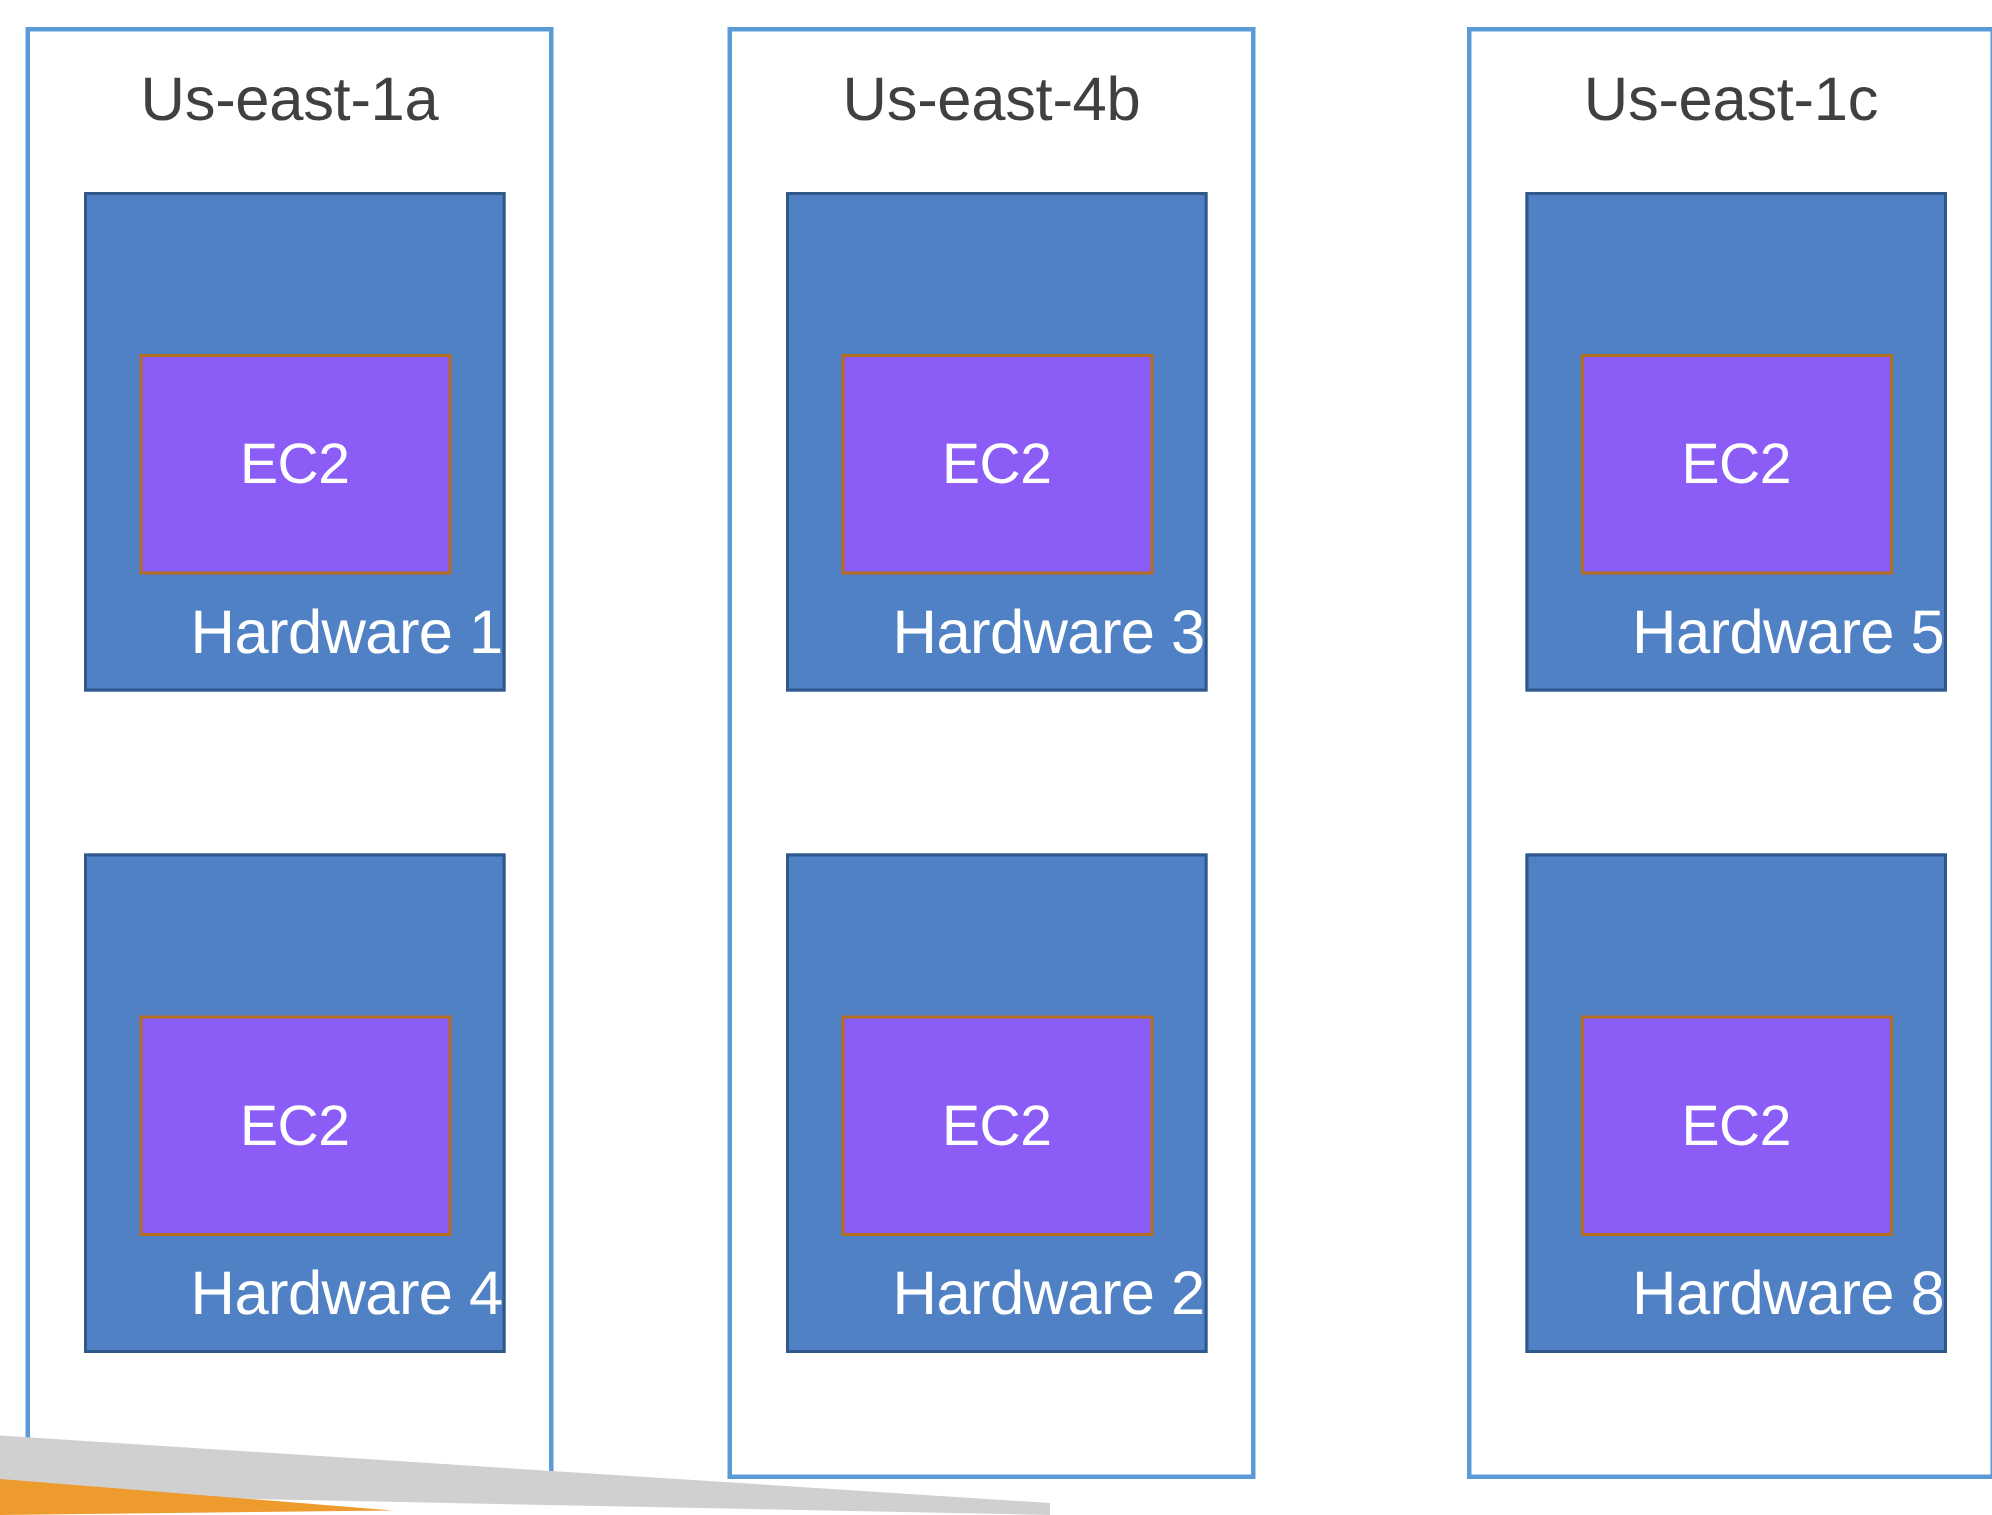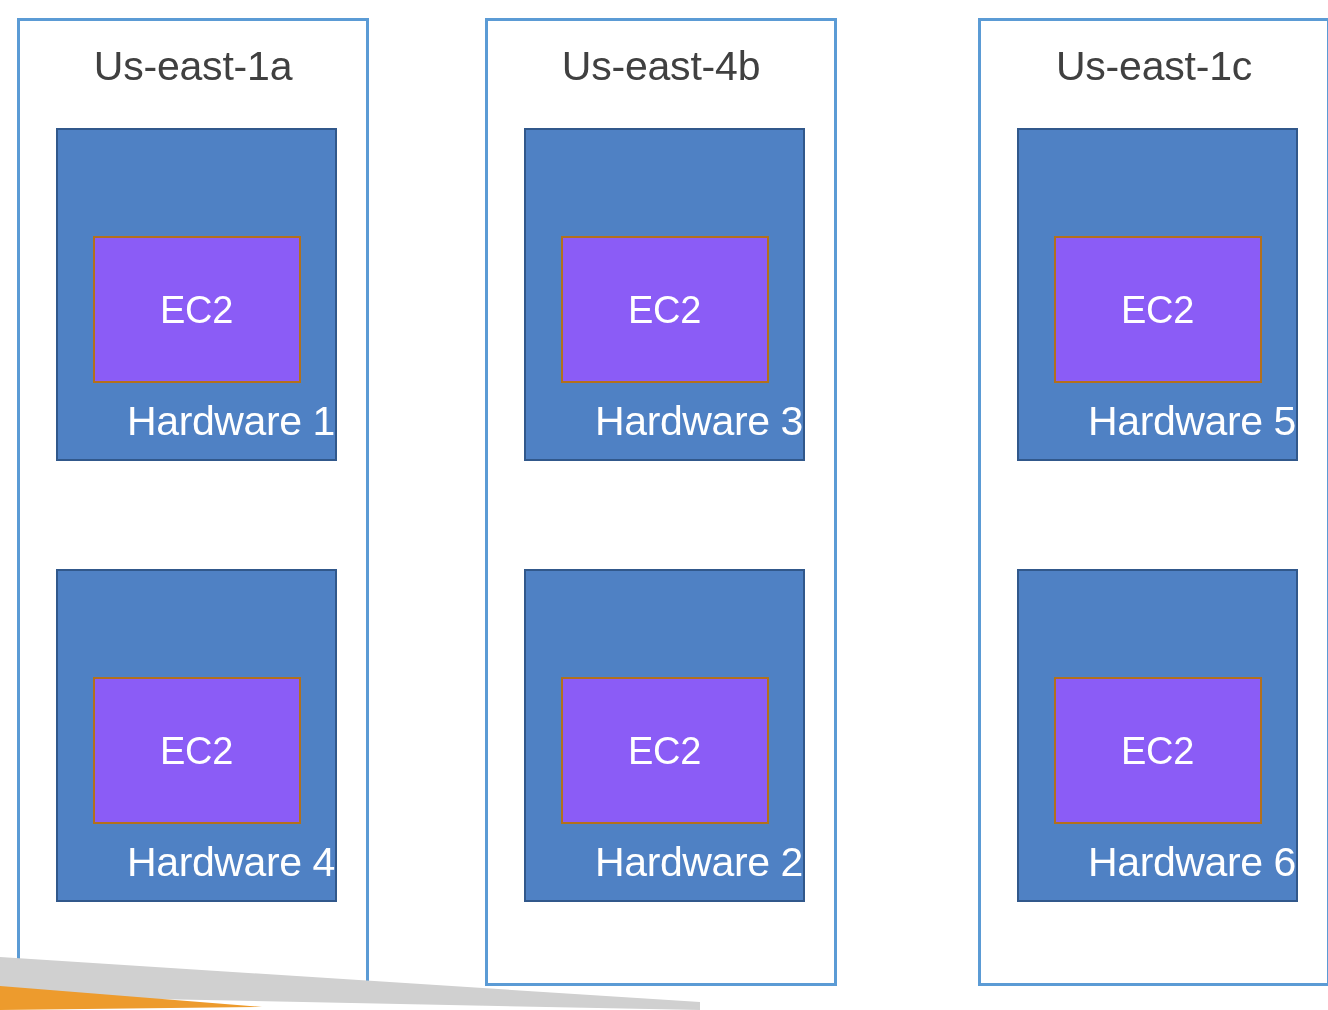--- a/index.html
+++ b/index.html
@@ -158,21 +158,21 @@
       <div class="ec2-box">
         <span class="ec2-label">EC2</span>
       </div>
       <div class="hardware-label">Hardware 5</div>
     </div>
 
     <div class="hardware-box slot-bottom">
       <div class="ec2-box">
         <span class="ec2-label">EC2</span>
       </div>
-      <div class="hardware-label">Hardware 6</div>
+      <div class="hardware-label">Hardware 8</div>
     </div>
   </div>
 
   <svg class="footer-decor" viewBox="0 0 700 60" preserveAspectRatio="none">
     <polygon fill="#D0D0D0" points="0,7 700,52 700,60 0,46"></polygon>
     <polygon fill="#ED9B2D" points="0,36 262,57 0,60"></polygon>
   </svg>
 
 </div>
 

